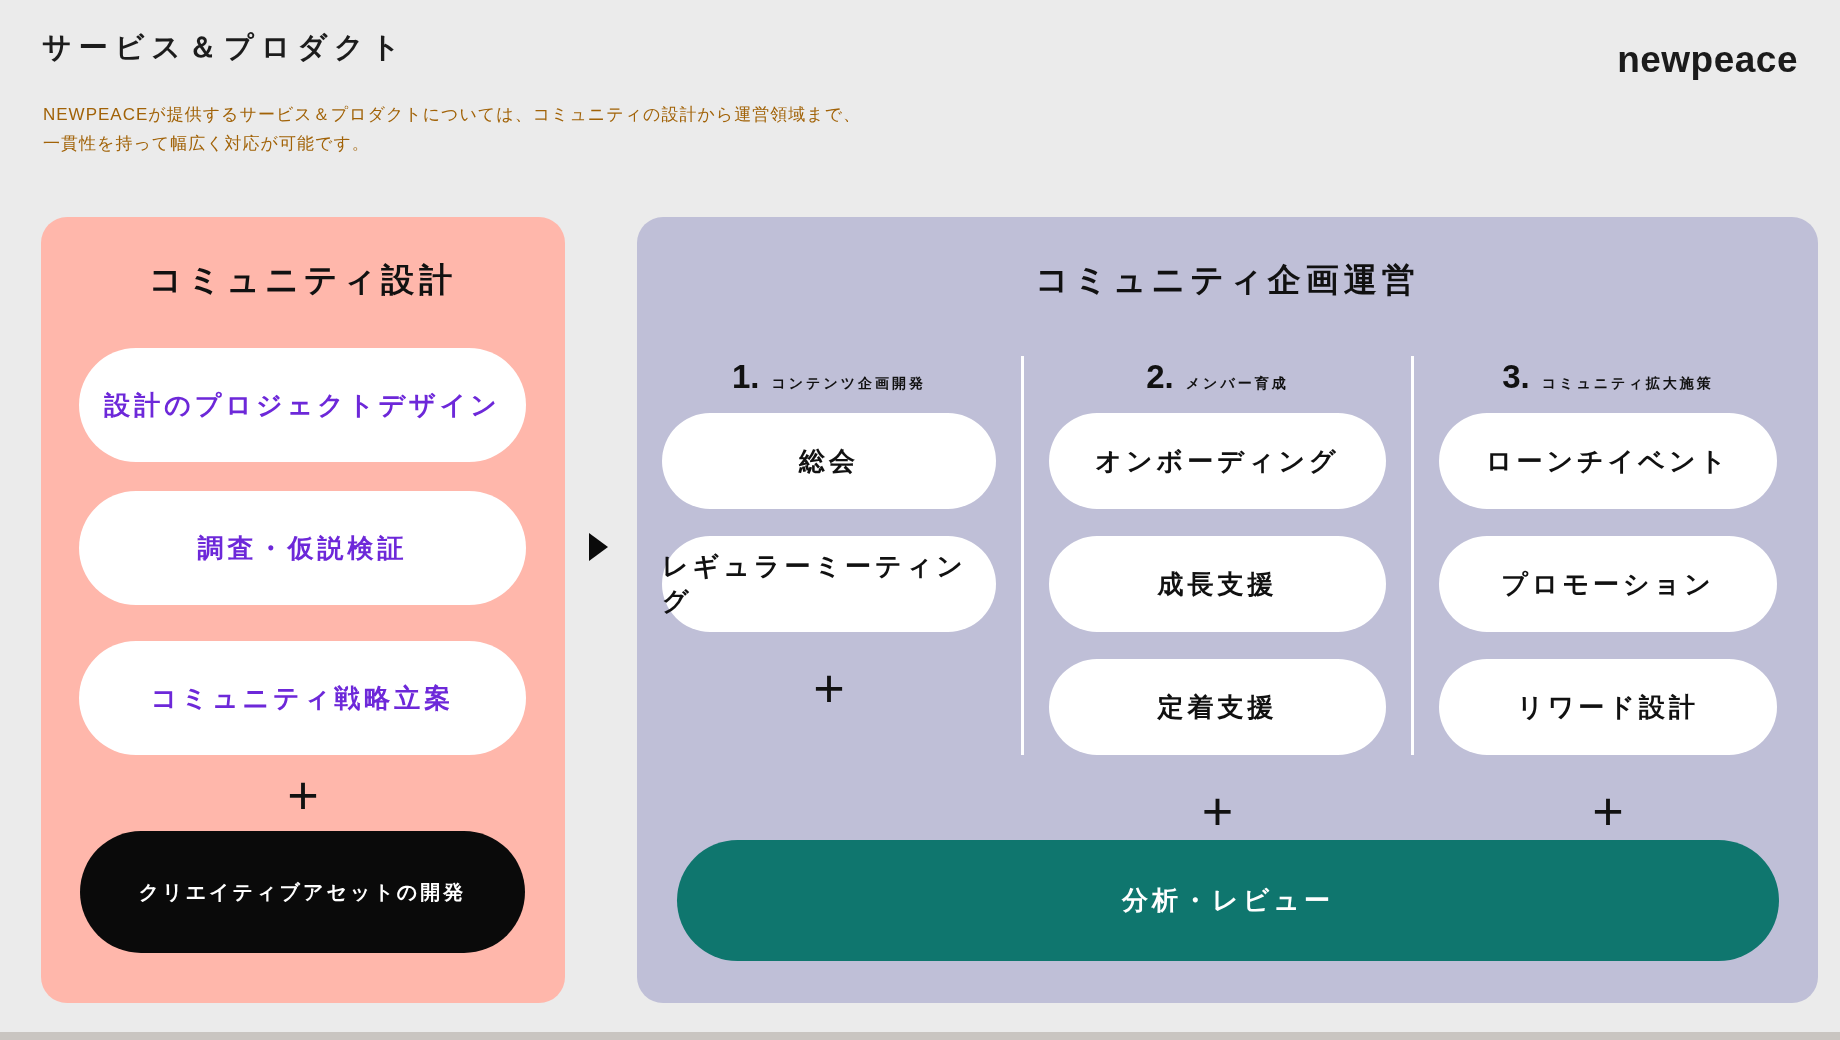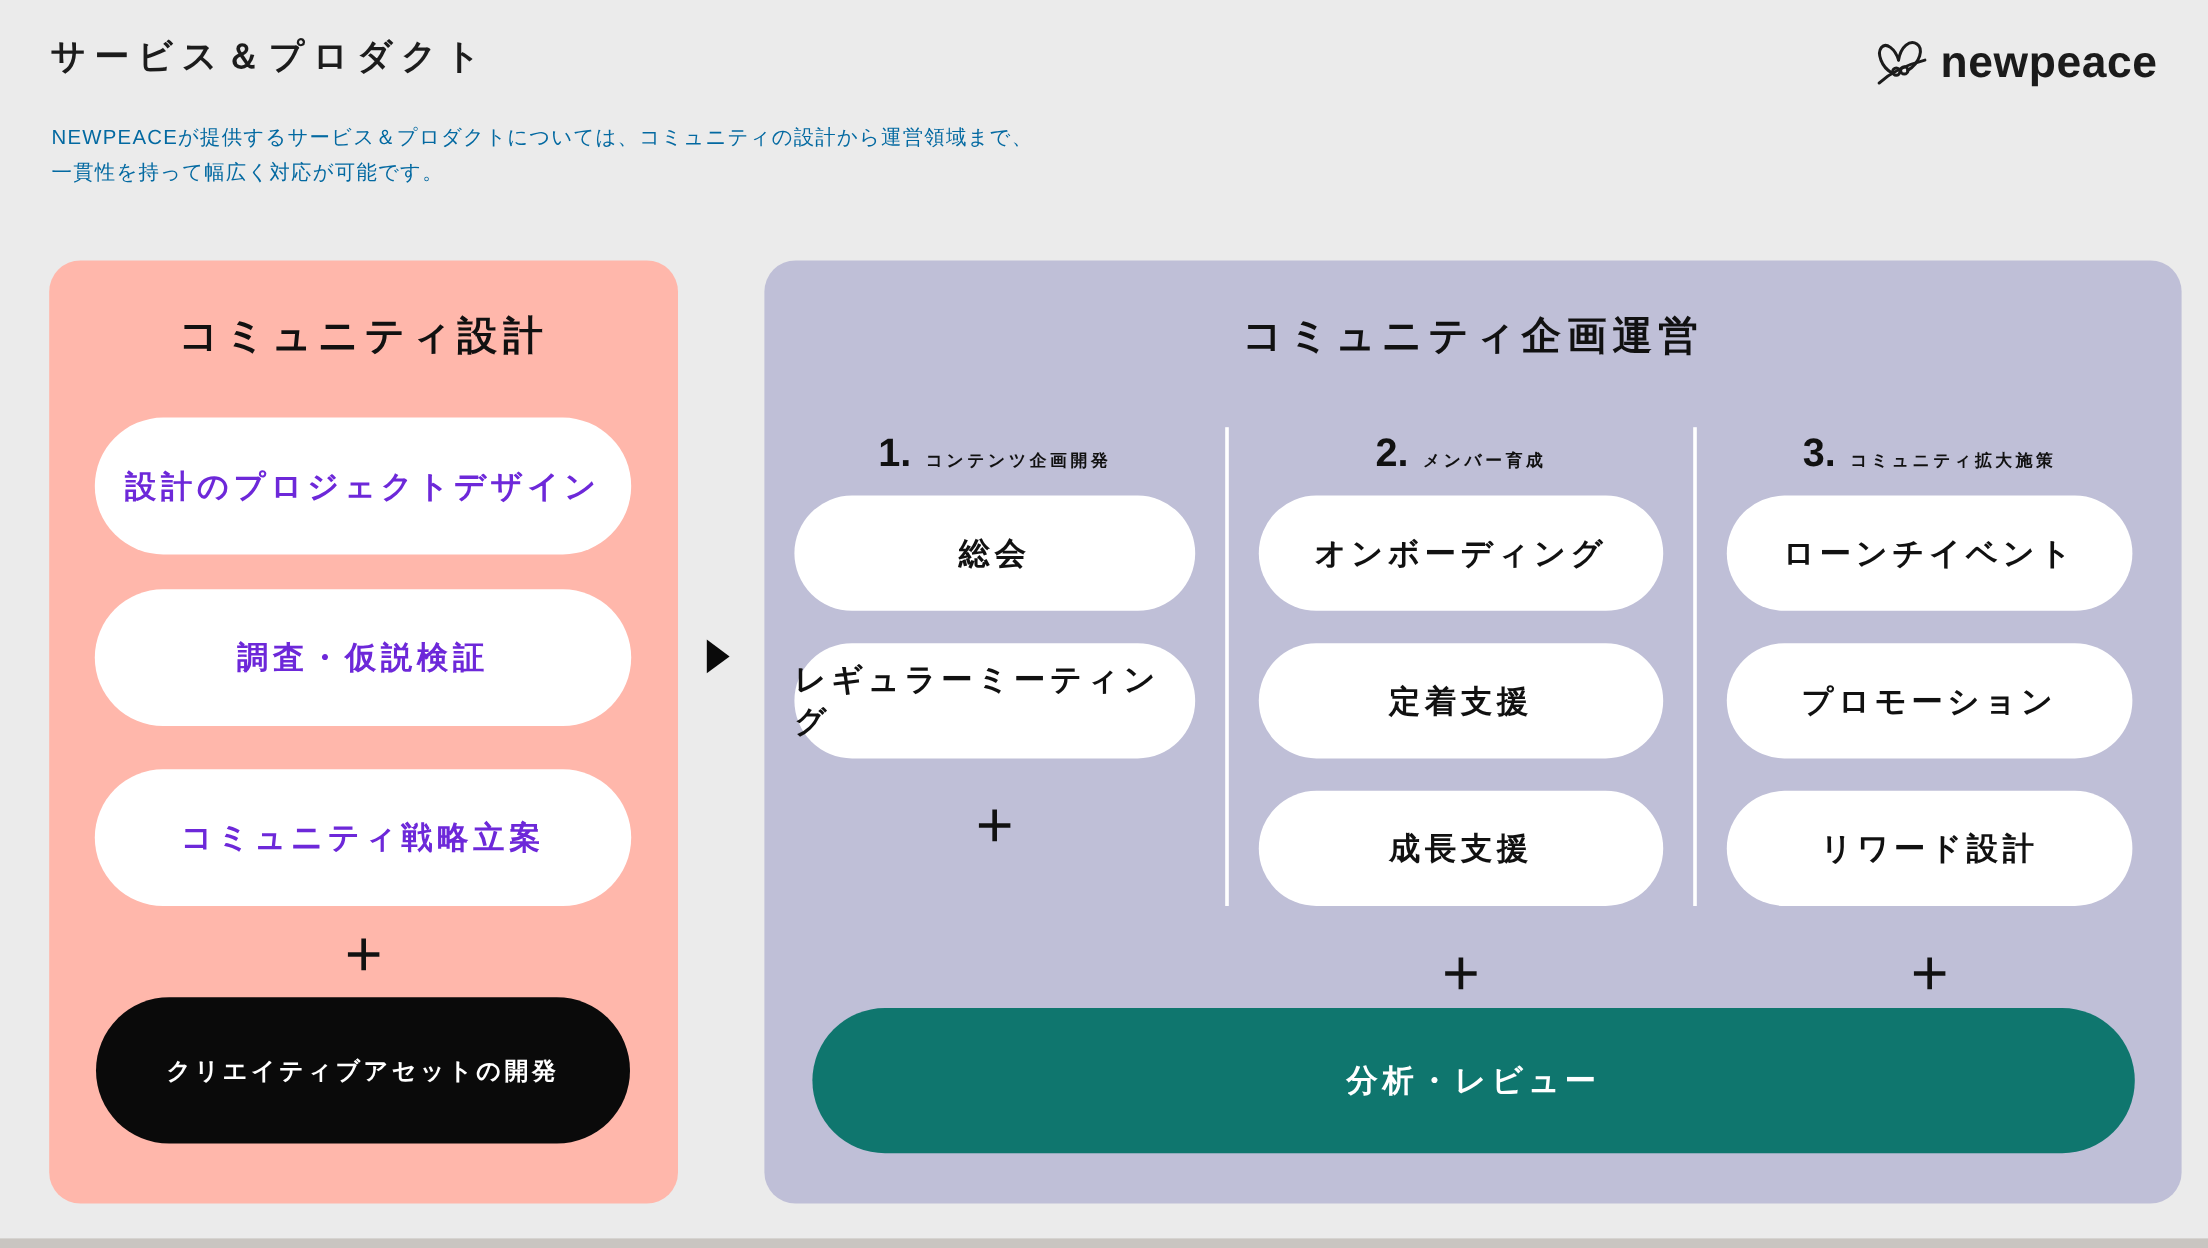--- a/index.html
+++ b/index.html
@@ -9,25 +9,25 @@
     font-family:"Liberation Sans","DejaVu Sans",sans-serif;
     color:#161616;
   }
   
   .page-title{
     position:absolute;left:42px;top:28px;margin:0;
     font-size:29px;font-weight:600;letter-spacing:7px;color:#1c1c1c;
   }
   .desc{
     position:absolute;left:43px;top:100px;margin:0;
-    font-size:17px;line-height:29px;letter-spacing:1px;color:#0369a1;
+    font-size:17px;line-height:29px;letter-spacing:1px;color:#a16207;
   }
   .logo{
     position:absolute;right:42px;top:30px;height:44px;
-    display:flex;align-items:center;gap:9px;
+    display:flex;gap:9px;flex-direction:column;
   }
   .logo-word{
     font-size:37px;font-weight:700;letter-spacing:0.5px;color:#1b1b1b;
   }
   
   .panel{position:absolute;top:217px;height:786px;border-radius:26px;}
   .panel-pink{left:41px;width:524px;background:#FFB7AB;}
   .panel-purple{left:637px;width:1165px;background:#BFBFD7;padding-left:16px;}
   .panel-title{
     position:absolute;top:41px;left:0;right:0;margin:0;text-align:center;
@@ -129,22 +129,22 @@
       <div class="rpill">レギュラーミーティング</div>
       <div class="plus-right">+</div>
     </div>
 
     <div class="col c2">
       <div class="col-header">
         <span class="col-num">2.</span>
         <span class="col-label">メンバー育成</span>
       </div>
       <div class="rpill">オンボーディング</div>
+      <div class="rpill">成長支援</div>
       <div class="rpill">定着支援</div>
-      <div class="rpill">成長支援</div>
       <div class="plus-right">+</div>
     </div>
 
     <div class="col c3">
       <div class="col-header">
         <span class="col-num">3.</span>
         <span class="col-label">コミュニティ拡大施策</span>
       </div>
       <div class="rpill">ローンチイベント</div>
       <div class="rpill">プロモーション</div>

